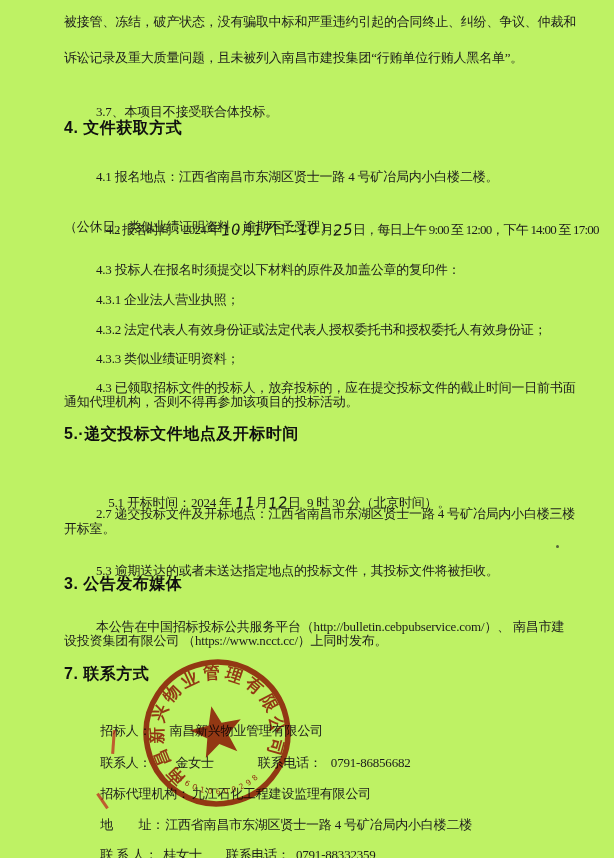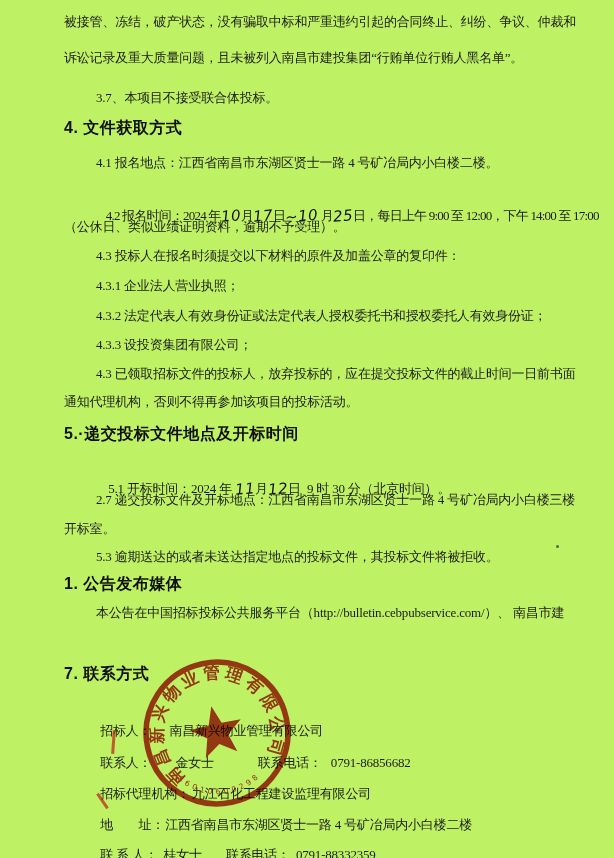--- a/index.html
+++ b/index.html
@@ -6,21 +6,21 @@
   .page {
     position:relative; width:614px; height:858px; overflow:hidden;
     background:#bef264;
     font-family:"Liberation Serif","DejaVu Serif",serif;
   }
   .ln {
     position:absolute; left:64px;
     font-size:13px; line-height:20px; color:#1c1c1c;
     white-space:pre; letter-spacing:-0.2px;
   }
-  .ind { left:96px; }
+  .ind { left:96px;margin-top:14px; }
   .cind { left:88px; }
   .tight { letter-spacing:-0.8px; }
   .hd {
     font-family:"Liberation Sans","DejaVu Sans",sans-serif;
     font-weight:700; font-size:16px; color:#101010; letter-spacing:0.5px;
   }
   .hw {
     font-family:"DejaVu Sans",sans-serif; font-style:italic;
     font-size:15px; display:inline-block; transform:rotate(-5deg);
     position:relative; top:1px; letter-spacing:0.5px; color:#141414;
@@ -45,34 +45,35 @@
   <div class="ln ind" style="top:153px">4.1 报名地点：江西省南昌市东湖区贤士一路 4 号矿冶局内小白楼二楼。</div>
 
   <div class="ln ind tight" style="top:185px">
     <span>4.2 报名时间：2024 年</span><span class="hw">10</span><span>月</span><span class="hw">17</span><span>日</span><span class="hw">~10</span><span> 月</span><span class="hw">25</span><span>日</span><span>，每日上午 9:00 至 12:00，下午 14:00 至 17:00</span>
   </div>
   <div class="ln" style="top:217px">（公休日、类似业绩证明资料，逾期不予受理）。</div>
 
   <div class="ln ind" style="top:246px">4.3 投标人在报名时须提交以下材料的原件及加盖公章的复印件：</div>
   <div class="ln ind" style="top:276px">4.3.1 企业法人营业执照；</div>
   <div class="ln ind" style="top:306px">4.3.2 法定代表人有效身份证或法定代表人授权委托书和授权委托人有效身份证；</div>
-  <div class="ln ind" style="top:335px">4.3.3 设投资集团有限公司；</div>
+  <div class="ln ind" style="top:335px">4.3.3 类似业绩证明资料；</div>
   <div class="ln ind" style="top:364px">4.3 已领取招标文件的投标人，放弃投标的，应在提交投标文件的截止时间一日前书面</div>
   <div class="ln" style="top:392px">通知代理机构，否则不得再参加该项目的投标活动。</div>
 
   <div class="ln hd" style="top:424px">5.·递交投标文件地点及开标时间</div>
   <div class="ln ind" style="top:458px">
     <span>5.1 开标时间：2024 年 </span><span class="hw">11</span><span>月</span><span class="hw">12</span><span>日</span><span>  9 时 30 分（北京时间）。</span>
   </div>
   <div class="ln ind" style="top:490px">2.7 递交投标文件及开标地点：江西省南昌市东湖区贤士一路 4 号矿冶局内小白楼三楼</div>
   <div class="ln" style="top:519px">开标室。</div>
   <div class="ln ind" style="top:547px">5.3 逾期送达的或者未送达指定地点的投标文件，其投标文件将被拒收。</div>
 
-  <div class="ln hd" style="top:574px">1. 公告发布媒体</div>
+  <div class="ln hd" style="top:574px">3. 公告发布媒体</div>
   <div class="ln ind" style="top:603px">本公告在中国招标投标公共服务平台（http://bulletin.cebpubservice.com/）、 南昌市建</div>
+  <div class="ln" style="top:631px">设投资集团有限公司 （https://www.ncct.cc/）上同时发布。</div>
 
   <div class="ln hd" style="top:664px">7. 联系方式</div>
 
   <div class="ln cind" style="top:701px">
     <span>招标人：</span><span style="margin-left:18px">南昌新兴物业管理有限公司</span>
   </div>
   <div class="ln cind" style="top:733px">
     <span>联系人：</span><span style="margin-left:24px">金女士</span><span style="margin-left:44px">联系电话：</span><span style="margin-left:9px">0791-86856682</span>
   </div>
   <div class="ln cind" style="top:764px">

